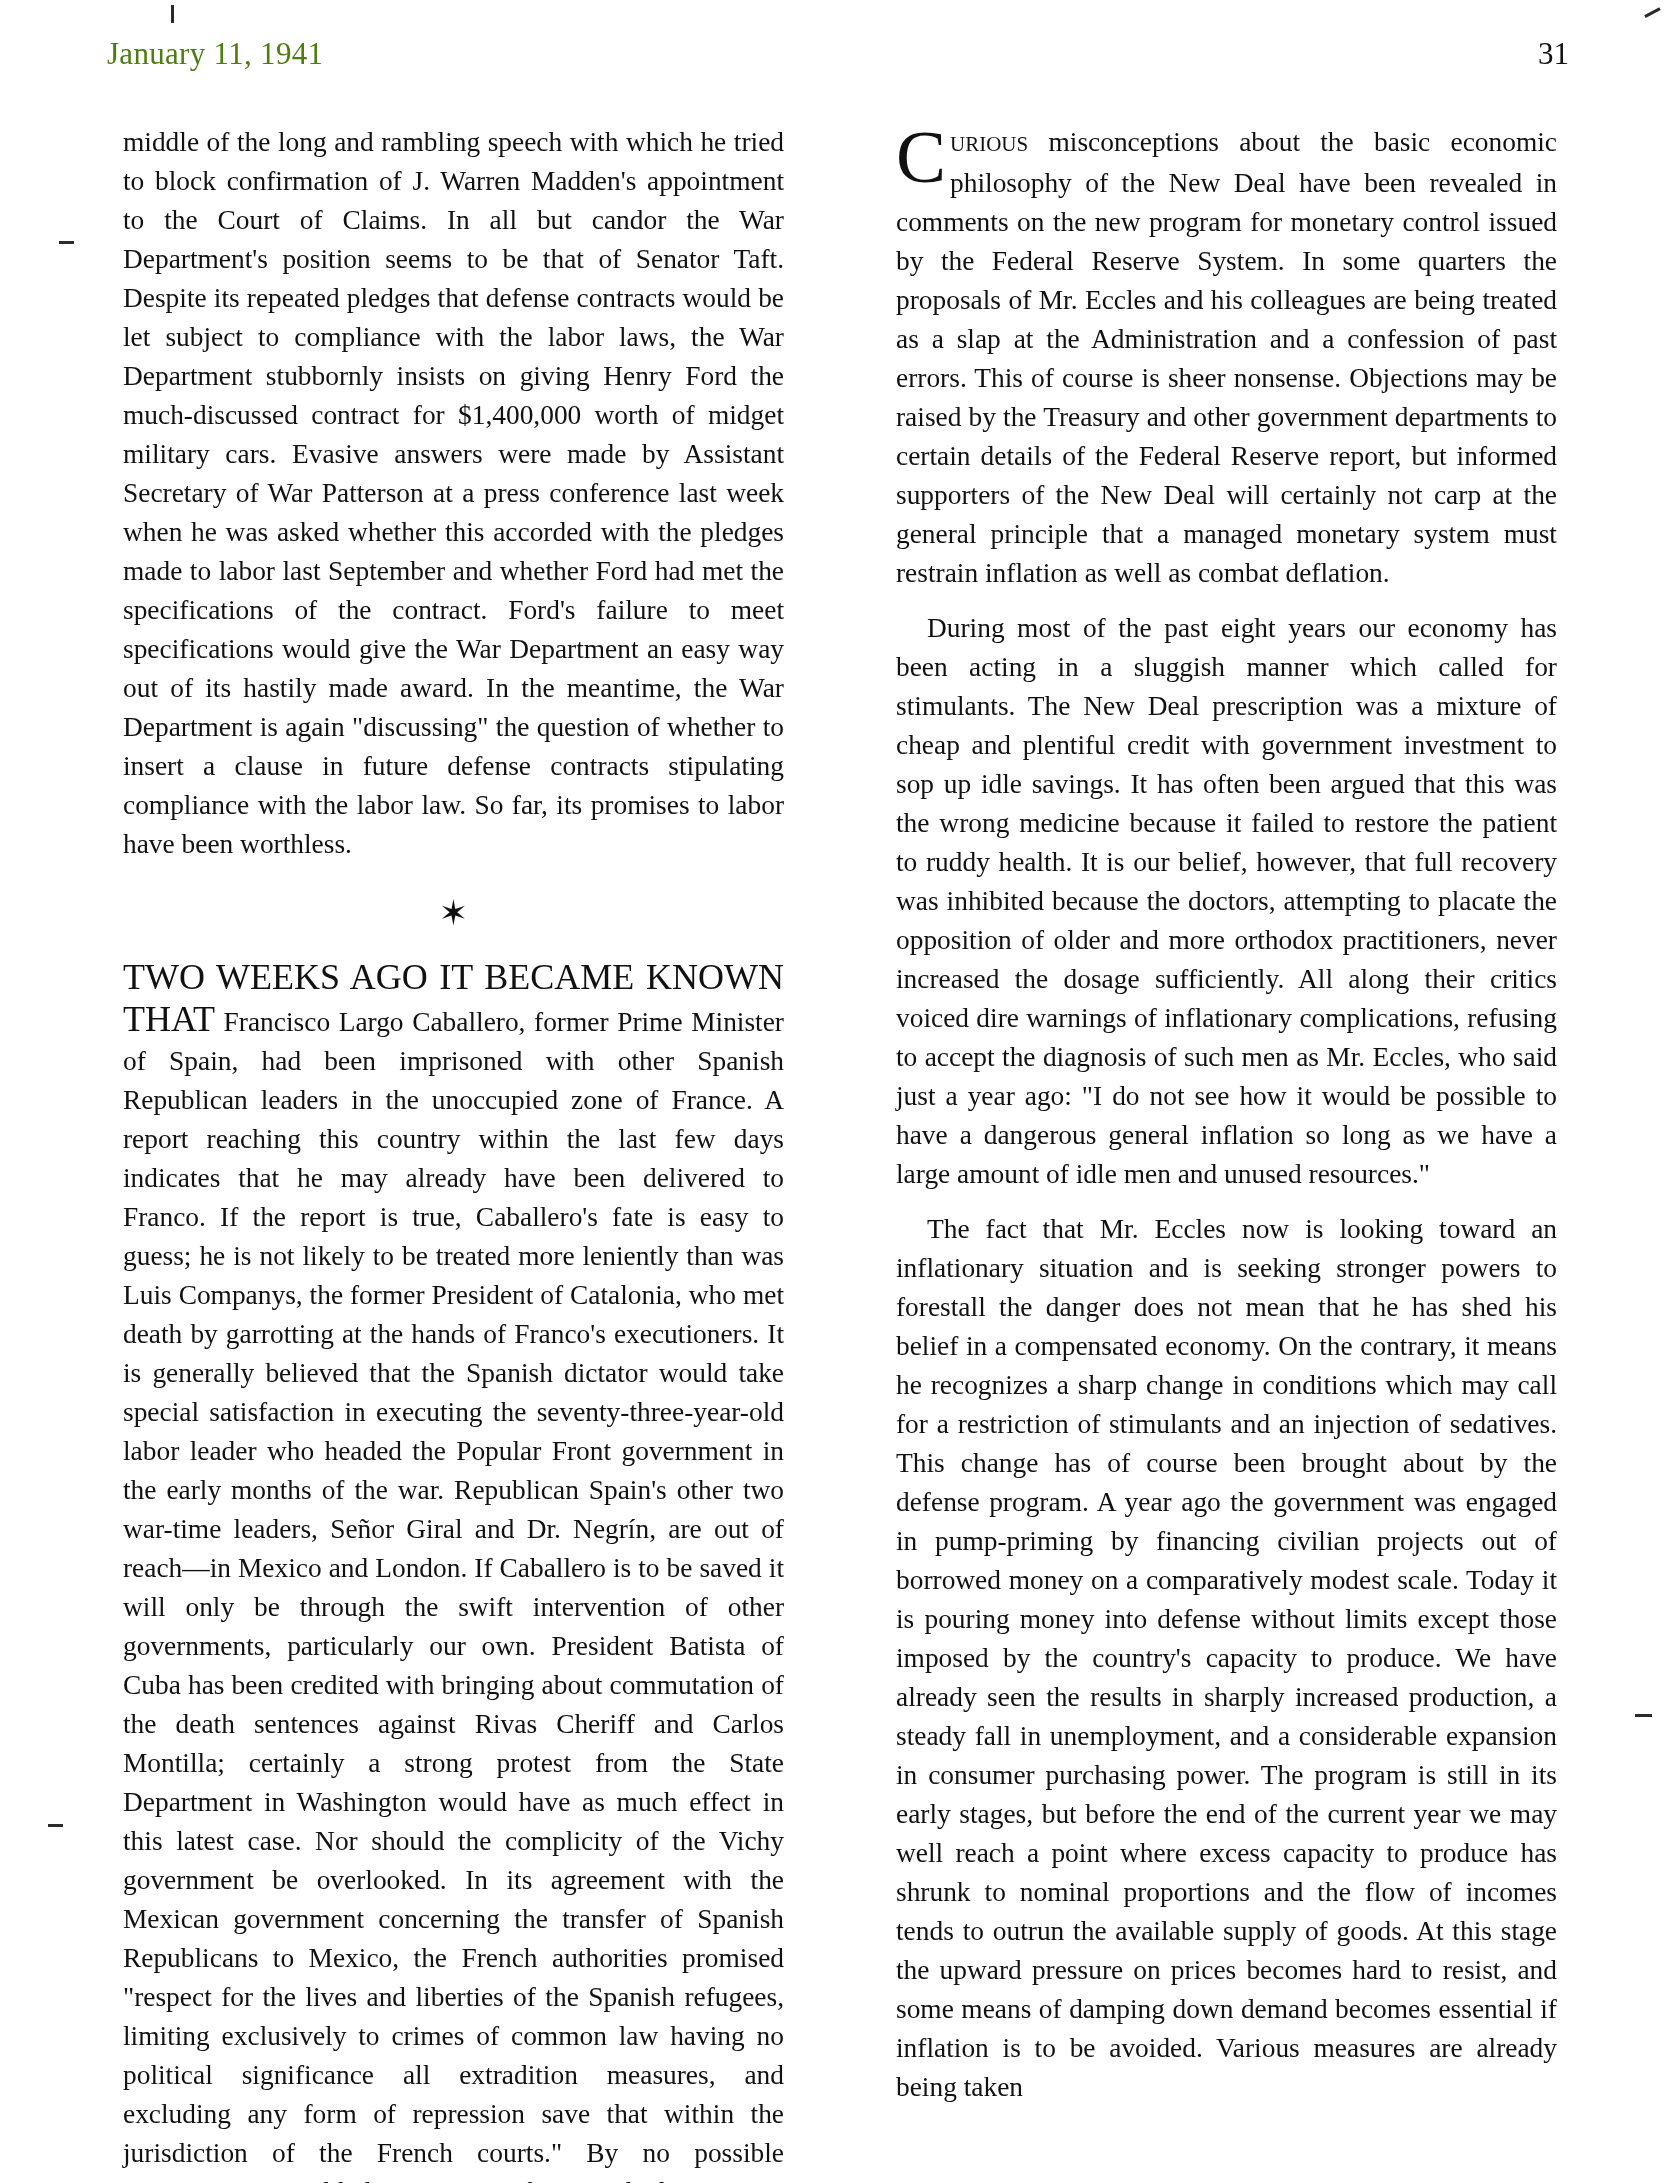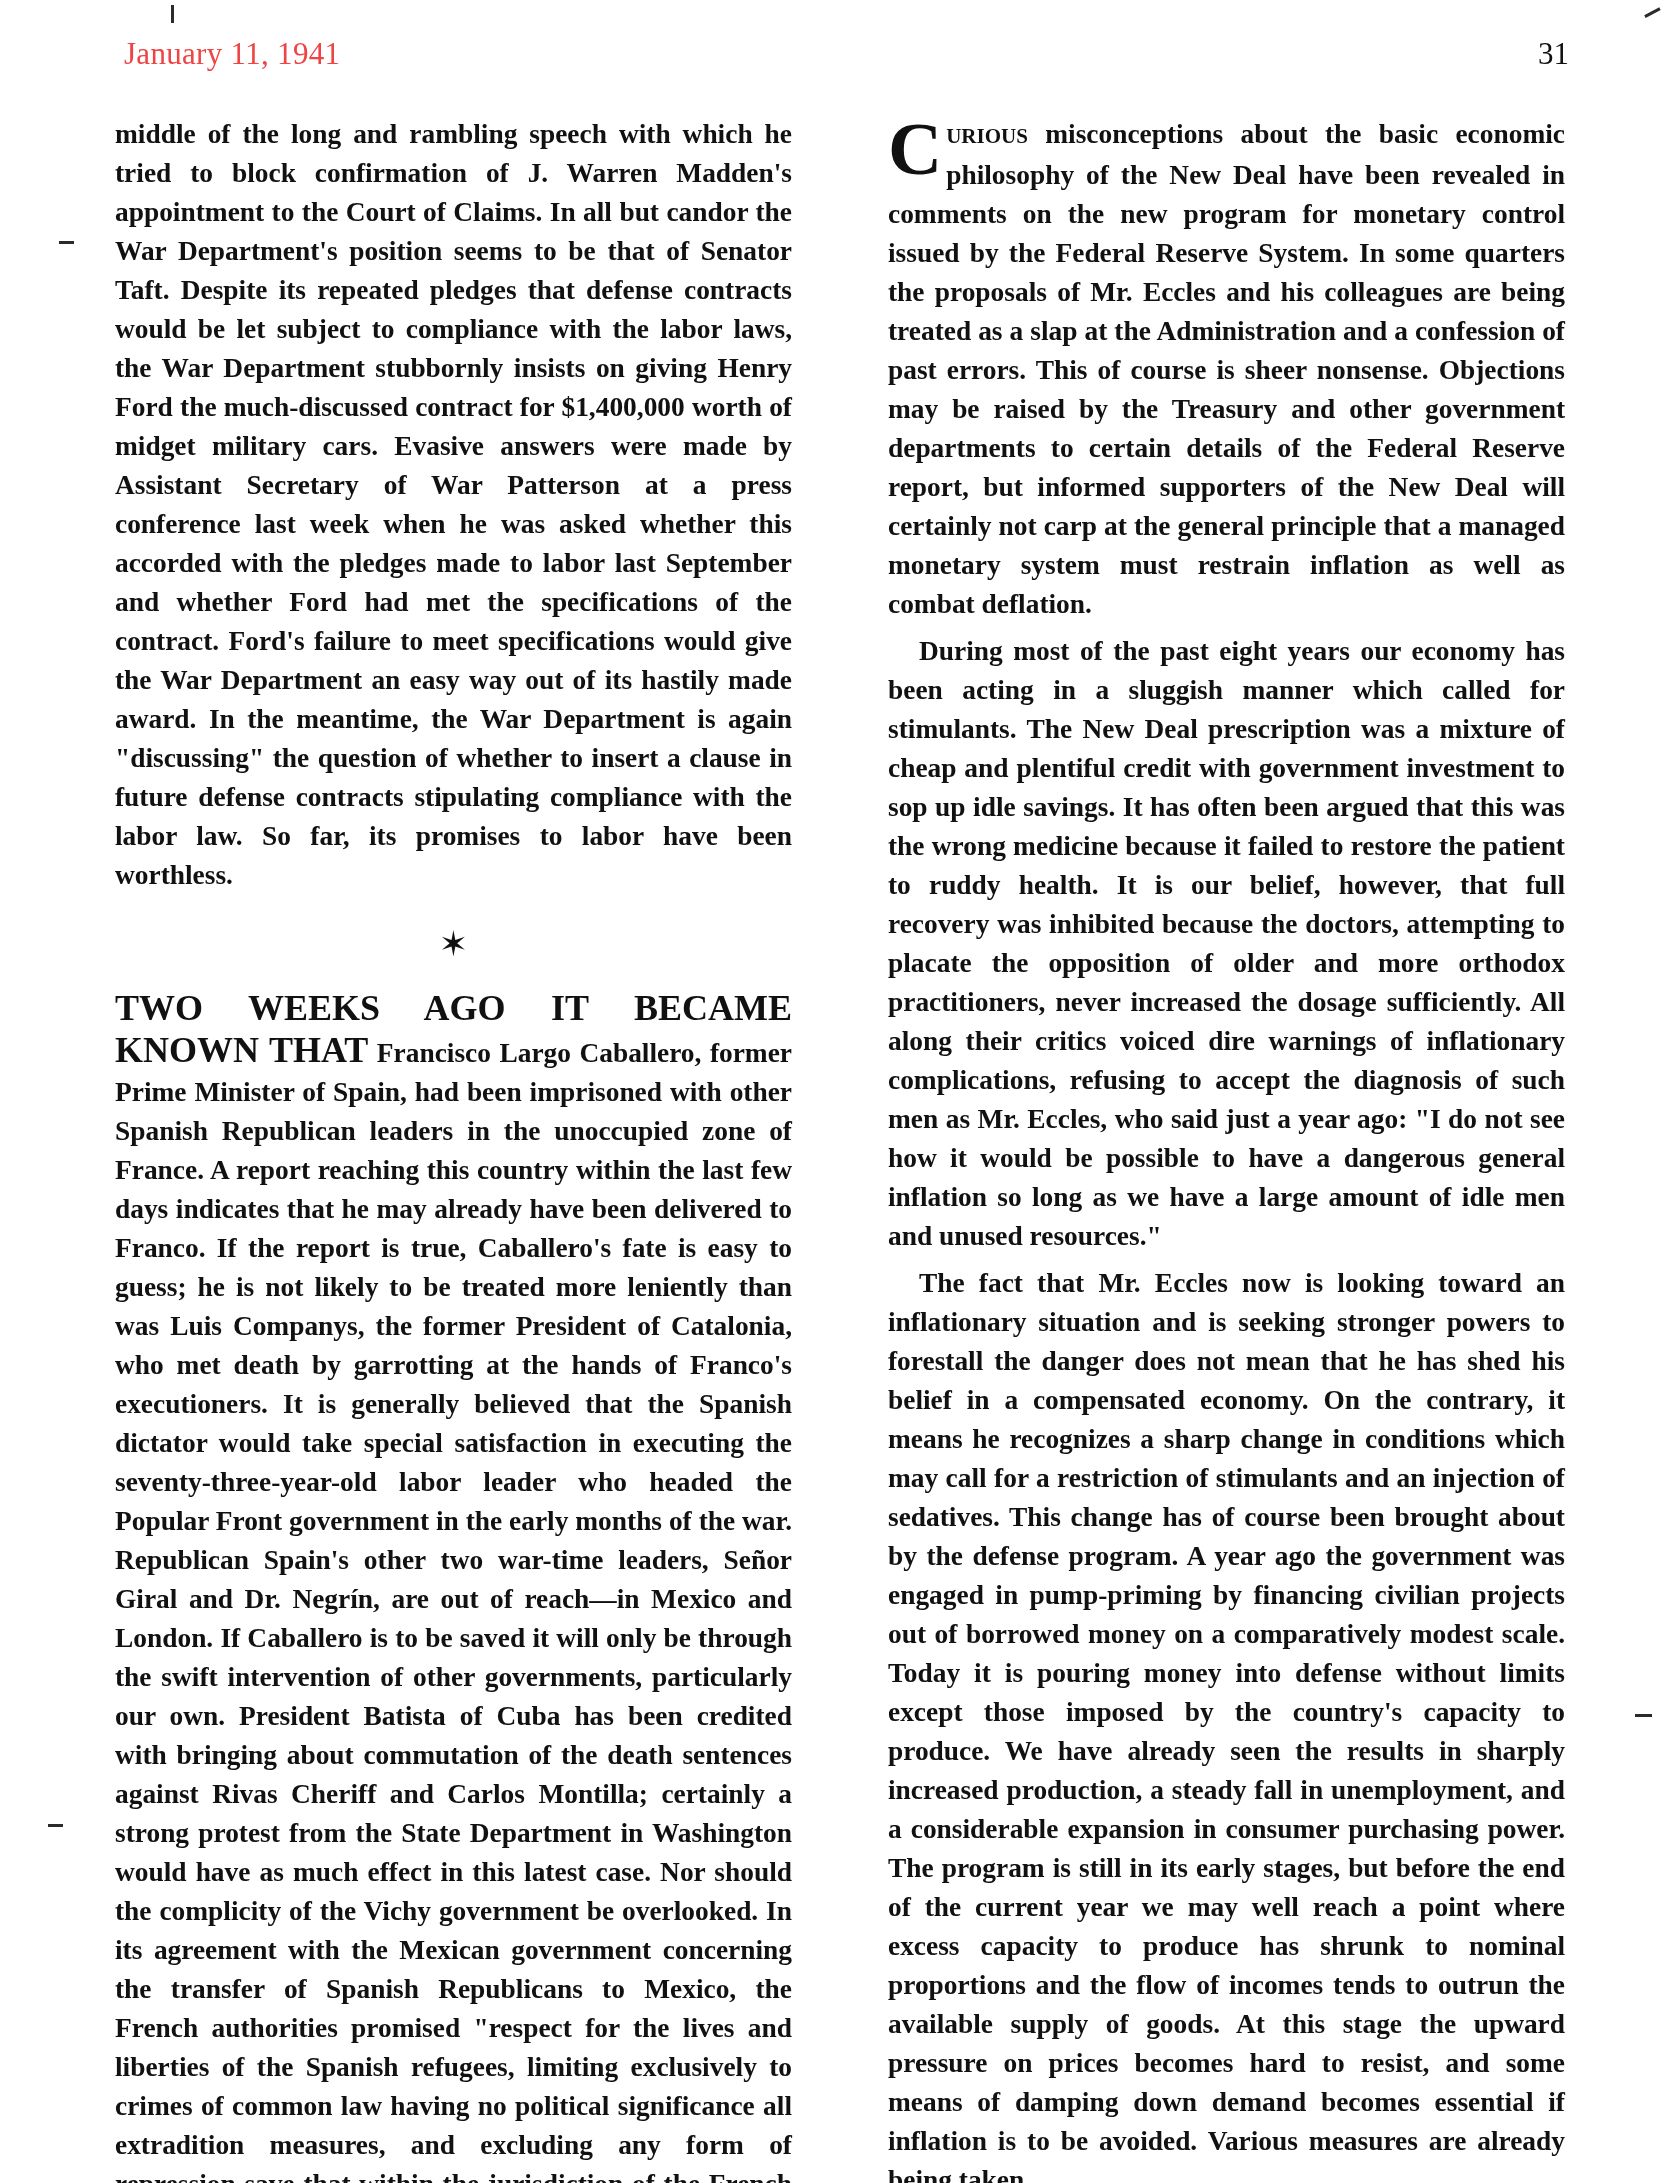--- a/index.html
+++ b/index.html
@@ -25,26 +25,26 @@
   
   .running-head {
     position: absolute;
     top: 36px;
     left: 107px;
     right: 107px;
     height: 47px;
   }
   .running-head .date {
     position: absolute;
-    left: 17px;
+    left: 0;
     top: 0;
     font-size: 31px;
     letter-spacing: 0.3px;
     font-family: "Liberation Serif", serif;
-    color: #ef4444;
+    color: #4d7c0f;
   }
   .running-head .folio {
     position: absolute;
     right: 0;
     top: 0;
     font-size: 31px;
     font-family: "Liberation Serif", serif;
     color: #111;
     text-align: right;
   }
@@ -79,28 +79,27 @@
   }
   .col {
     position: absolute;
     top: 0;
     width: 693px;
   }
   .col-left { left: 0; }
   .col-right { left: 773px; }
 
   p {
-    margin: 8px;
+    margin: 16px;
     font-size: 27.4px;
     line-height: 39px;
     text-align: justify;
     text-justify: inter-word;
     font-family: "Liberation Serif", serif;
     hyphens: manual;
-    font-weight: bold;
   }
   p + p { margin-top: 0; }
   .indent { text-indent: 31px; }
 
   .divider {
     text-align: center;
     font-size: 35px;
     line-height: 39px;
     margin: 29.5px 0 25.4px 0;
     font-family: "Liberation Serif", serif;

